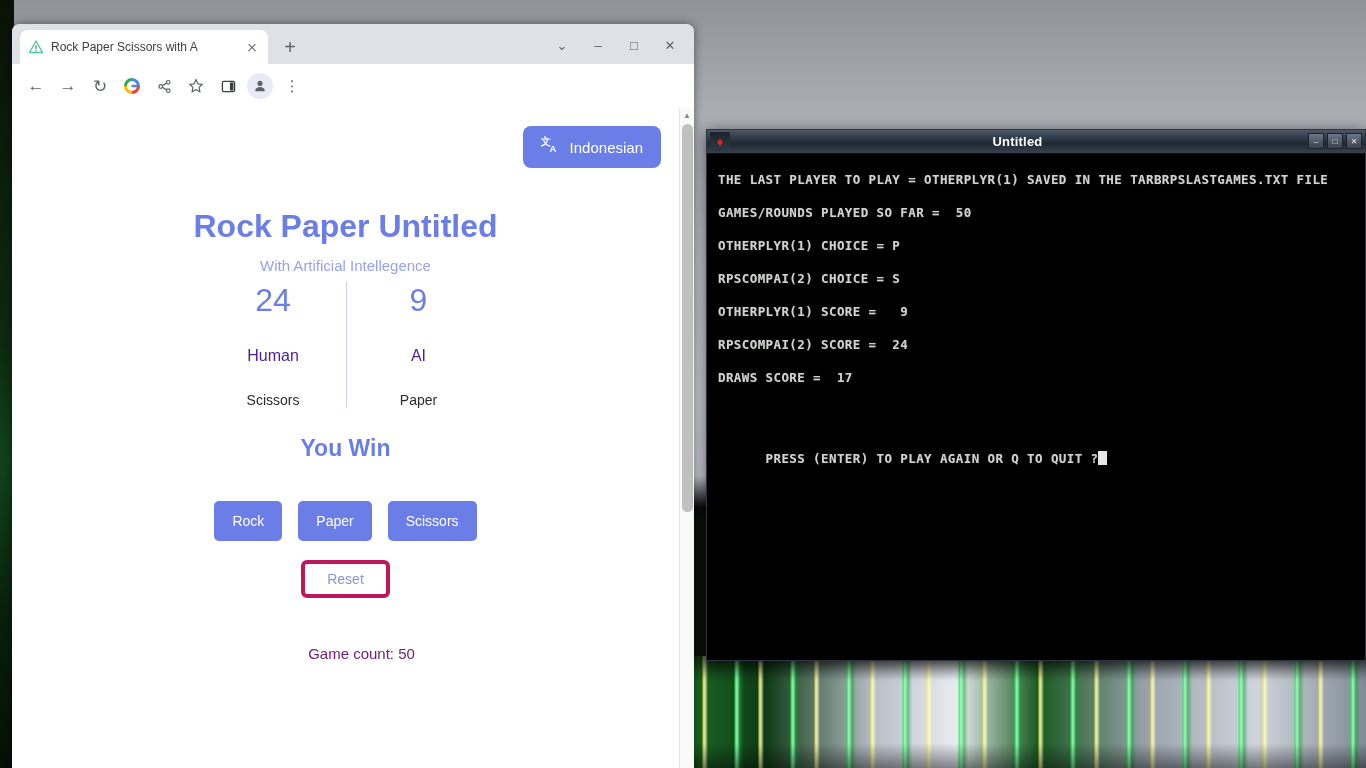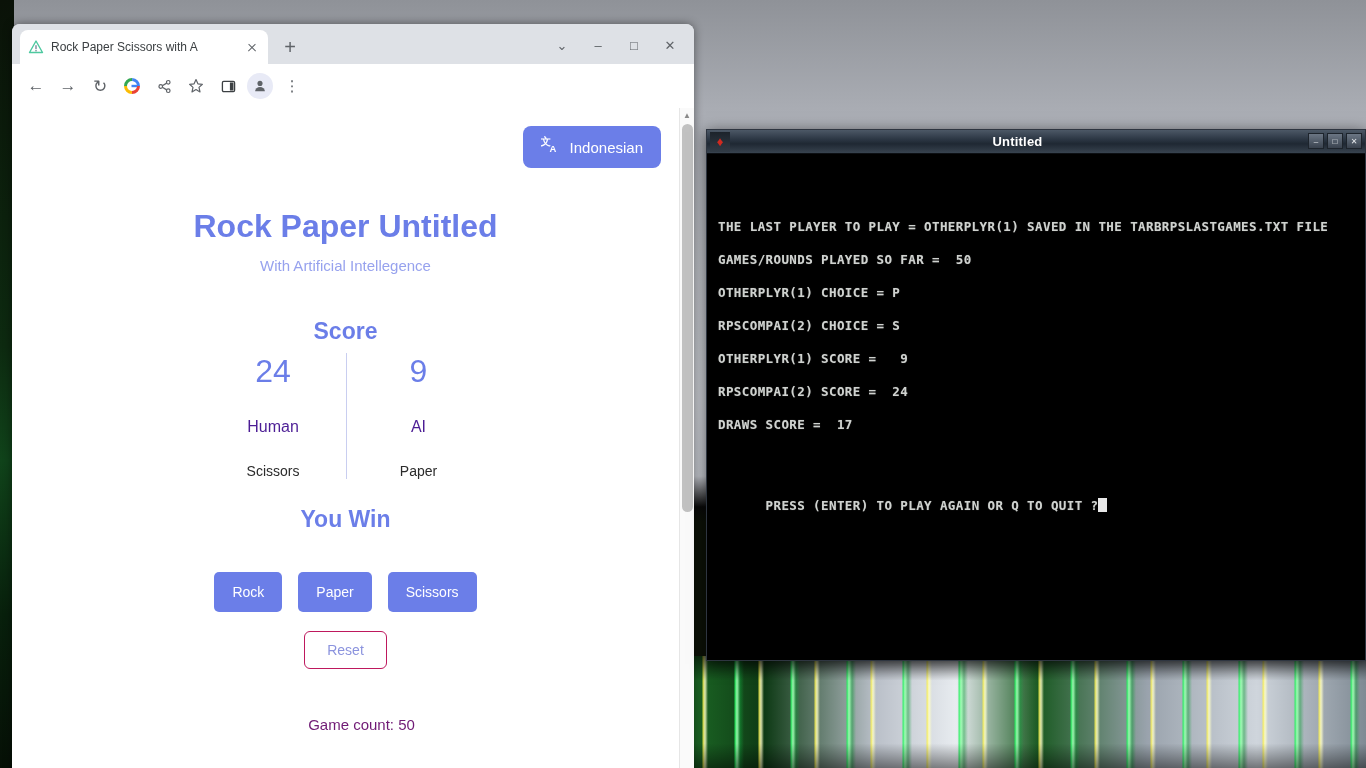--- a/index.html
+++ b/index.html
@@ -125,21 +125,21 @@
 
   .result { text-align:center; margin-top: 27px; font-size: 23px; color: var(--accent); font-weight:bold; }
 
   .choices { display:flex; justify-content:center; gap: 16px; margin-top: 39px; }
   .choice-btn {
     background: var(--accent); color:#fff; border:none; border-radius:5px;
     height: 40px; padding: 0 18px; font-size: 14px; font-family:"Liberation Sans", sans-serif;
   }
   .reset-wrap { display:flex; justify-content:center; margin-top: 19px; }
   .reset-btn {
-    background:#fff; color:#8b93de; border:1px solid #be185d; border-radius:6px;
+    background:#fff; color:#8b93de; border:4px solid #be185d; border-radius:6px;
     height: 38px; padding: 0 22px; font-size: 14px; font-family:"Liberation Sans", sans-serif;
   }
   .game-count { text-align:center; margin-top: 47px; font-size: 15px; color:#701a75;padding-left:32px; }
 
   
   #terminal {
     position:absolute; left: 706px; top: 129px; width: 660px; height: 532px;
     background: #000; border: 1px solid #2e3540;
     box-shadow: 0 3px 14px rgba(0,0,0,.6);
     overflow:hidden;
@@ -162,21 +162,20 @@
   }
   .term-btns { position:absolute; right: 3px; top: 3px; display:flex; gap: 3px; }
   .tb { width: 16px; height: 16px; background: linear-gradient(180deg,#6b7684,#39424e);
         border:1px solid #1d242c; display:flex; align-items:center; justify-content:center;
         color:#e6e9ec; font-size: 8px; }
   .term-body {
     padding: 18px 10px 10px 11px;
     color:#cfd2cf; font-family:"DejaVu Sans Mono", monospace;
     font-size: 12.5px; font-weight: bold; letter-spacing: .4px;
     text-shadow: 0 0 1px rgba(255,255,255,.35);
-    margin-top: 47px;
   }
   .term-line { height: 33px; white-space: pre; }
   .cursor { display:inline-block; width: 9px; height: 14px; background:#e8e8e8; vertical-align:-2px; }
 </style>
 </head>
 <body>
 
 <div id="desktop">
   <div id="streaks"></div>
   <div id="streaks-dark"></div>
@@ -258,21 +257,20 @@
           <svg width="19" height="19" viewBox="0 0 20 20">
             <text x="-0.5" y="11" font-size="11" font-weight="bold" fill="#ffffff" font-family="'DejaVu Sans',sans-serif">文</text>
             <text x="9" y="18" font-size="10" font-weight="bold" fill="#ffffff" font-family="'Liberation Sans',sans-serif">A</text>
           </svg>
         </span>
         <span>Indonesian</span>
       </button>
 
       <h1 class="title">Rock Paper Untitled</h1>
       <div class="subtitle">With Artificial Intellegence</div>
-      <h2 class="score-head">Score</h2>
 
       <div class="score-row">
         <div class="score-col">
           <div class="score-num">24</div>
           <div class="score-label">Human</div>
           <div class="score-choice">Scissors</div>
         </div>
         <div class="score-col right">
           <div class="score-num">9</div>
           <div class="score-label">AI</div>

